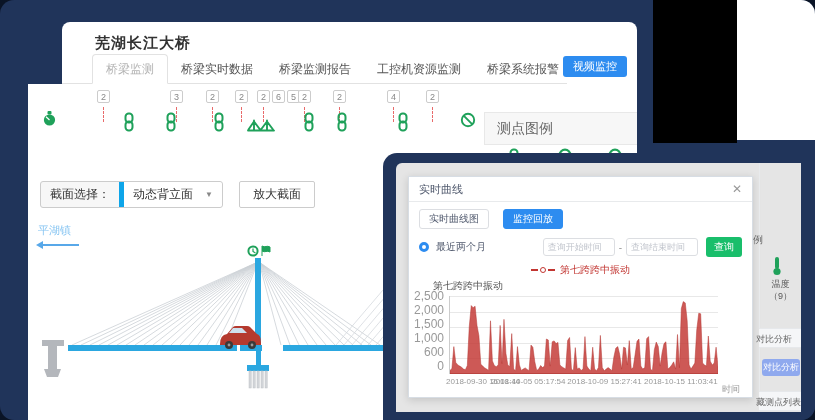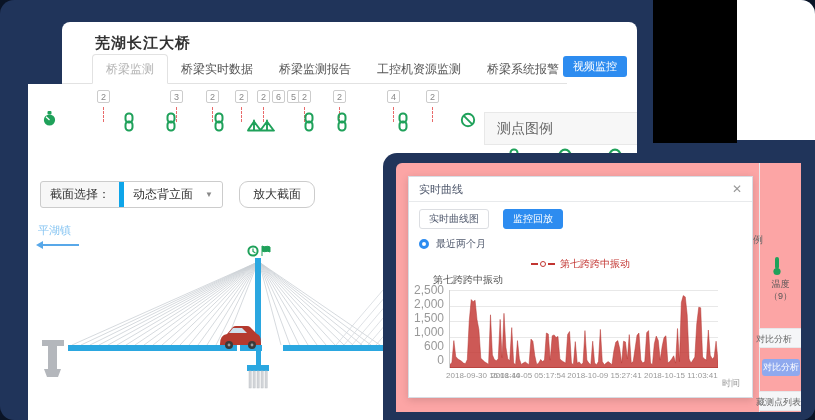--- a/index.html
+++ b/index.html
@@ -29,32 +29,32 @@
   .legend-panel-header{position:absolute;left:456px;top:28px;width:153px;height:33px;background:#f7f7f7;border:1px solid #e8e8e8;border-right:none;box-sizing:border-box;line-height:31px;padding-left:12px;font-size:14px;color:#666;}
   .legend-icons{position:absolute;left:0;top:61px;width:153px;height:18px;}
   .legend-icons span{position:absolute;top:3px;}
 
   
   .controls-row{position:absolute;left:12px;top:97px;height:27px;display:flex;align-items:center;}
   .select-group{display:flex;align-items:stretch;height:27px;border:1px solid #ccc;border-radius:3px;background:#f7f7f7;box-sizing:border-box;cursor:pointer;}
   .select-label{display:flex;align-items:center;padding:0 9px;font-size:12px;color:#333;}
   .select-value{display:flex;align-items:center;gap:12px;background:#fff;border-left:5px solid #0ea5e9;padding:0 9px;font-size:12px;color:#333;border-radius:0 3px 3px 0;}
   .caret{font-size:8px;color:#888;font-weight:normal;}
-  .zoom-btn{margin-left:16px;height:27px;padding:0 13px;background:#fff;border:1px solid #ccc;border-radius:9px;font-size:12px;color:#333;cursor:pointer;}
+  .zoom-btn{margin-left:16px;height:27px;padding:0 13px;background:#fff;border:1px solid #ccc;border-radius:2px;font-size:12px;color:#333;cursor:pointer;}
 
   .side-label{position:absolute;left:10px;top:139px;font-size:11px;color:#85c4f2;}
   .side-arrow{position:absolute;left:8px;top:157px;display:flex;align-items:center;}
   .side-arrow .tri{width:0;height:0;border-top:4px solid transparent;border-bottom:4px solid transparent;border-right:7px solid #58a8e9;}
   .side-arrow .bar{width:36px;height:2px;background:#58a8e9;}
 
   .bridge-svg{position:absolute;left:0;top:160px;}
 
   
   .modal-frame{position:absolute;left:383px;top:153px;width:432px;height:267px;background:#20345a;border-radius:14px 0 0 0;}
-  .modal-inner{position:absolute;left:13px;top:10px;width:405px;height:249px;background:#fca5a5;border-radius:6px 0 0 0;overflow:hidden;}
+  .modal-inner{position:absolute;left:13px;top:10px;width:405px;height:249px;background:#e5e5e5;border-radius:6px 0 0 0;overflow:hidden;}
 
   .dialog{position:absolute;left:12px;top:13px;width:345px;height:222px;background:#fff;border:1px solid #d7dde4;box-shadow:0 2px 8px rgba(0,0,0,0.15);box-sizing:border-box;}
   .dlg-header{height:24px;display:flex;align-items:center;justify-content:space-between;padding:0 10px;border-bottom:1px solid #e8eaec;}
   .dlg-title{font-size:11px;color:#515a6e;}
   .dlg-close{font-size:12px;color:#999;cursor:pointer;}
   .dlg-body{padding:7px 10px 0 10px;}
   .dlg-tabs{display:flex;gap:14px;}
   .dlg-tab{font-size:10px;line-height:16px;padding:1px 9px;border-radius:3px;border:1px solid #dcdee2;color:#515a6e;background:#fff;cursor:pointer;}
   .dlg-tab.active{background:#2d8cf0;border-color:#2d8cf0;color:#fff;}
   .filter-row{margin-top:8px;display:flex;align-items:center;}
@@ -337,20 +337,26 @@
         </div>
         <div class="dlg-body">
           <div class="dlg-tabs" id="modal-tabs">
               <span class="dlg-tab">实时曲线图</span>
               <span class="dlg-tab active">监控回放</span>
             </div>
 
           <div class="filter-row">
             <span class="radio"></span>
             <span class="radio-label">最近两个月</span>
+            <span class="inputs">
+              <input class="time-input" placeholder="查询开始时间" style="">
+              <span class="sep">-</span>
+              <input class="time-input" placeholder="查询结束时间" style="">
+              <button class="query-btn">查询</button>
+            </span>
           </div>
 
           <div class="legend-row">
             <span class="lg-line"></span>
               <span class="lg-ring"></span>
               <span class="lg-line"></span>
             <span class="lg-text">第七跨跨中振动</span>
           </div>
 
           <div class="chart-title">第七跨跨中振动</div>

